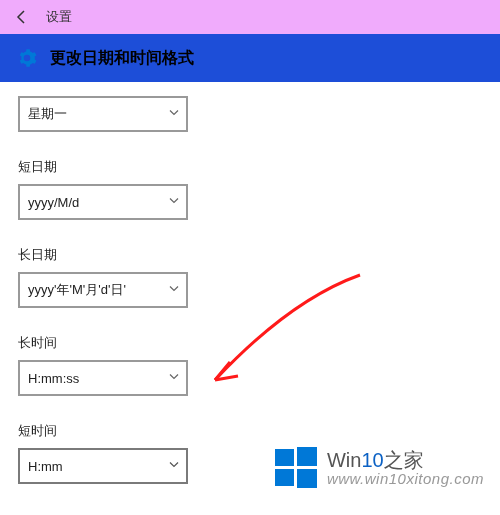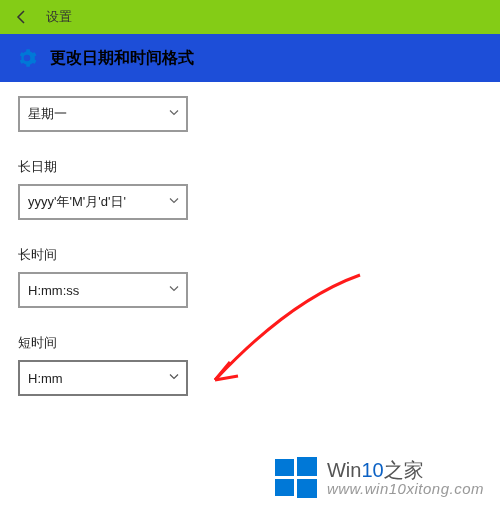--- a/index.html
+++ b/index.html
@@ -1,30 +1,30 @@
 <!DOCTYPE html>
 <html><head>
 <meta charset="utf-8">
 <style>
   * { box-sizing: border-box; margin: 0; padding: 0; }
   html, body { width: 500px; height: 515px; font-family: "Microsoft YaHei", "Segoe UI", sans-serif; background: #fff; overflow: hidden; }
-  .header { height: 34px; background: #84cc16; display: flex; align-items: center; padding: 0 8px; }
+  .header { height: 34px; background: #f0abfc; display: flex; align-items: center; padding: 0 8px; }
   .back-btn { width: 28px; height: 28px; display: flex; align-items: center; justify-content: center; font-size: 16px; color: #333; }
   .header-title { font-size: 13px; color: #333; margin-left: 10px; }
   .title-bar { height: 48px; background: #1d4ed8; display: flex; align-items: center; padding: 0 16px; }
   .gear { width: 22px; height: 22px; display: flex; align-items: center; justify-content: center; margin-right: 12px; }
   .page-title { font-size: 16px; font-weight: 600; color: #000; }
   .content { padding: 14px 18px; }
   .group { margin-bottom: 26px; }
   .label { font-size: 13px; color: #222; margin-bottom: 8px; }
   .combo { position: relative; width: 170px; height: 36px; border: 2px solid #7a7a7a; background: #fff; display: flex; align-items: center; padding: 0 30px 0 8px; font-size: 13px; color: #222; }
   .combo.dim { border-color: #999; }
   .chevron { position: absolute; right: 6px; top: 50%; transform: translateY(-50%); }
   .arrow-svg { position: absolute; left: 200px; top: 270px; pointer-events: none; }
-  .watermark { position: absolute; right: 16px; bottom: 14px; display: flex; align-items: center; }
+  .watermark { position: absolute; right: 16px; bottom: 24px; display: flex; align-items: center; }
   .wm-logo { width: 46px; height: 46px; margin-right: 8px; }
   .wm-text { display: flex; flex-direction: column; }
   .wm-main { font-size: 20px; font-weight: 500; color: #555; line-height: 1; }
   .wm-blue { color: #0b61c4; }
   .wm-url { font-size: 15px; color: #999; letter-spacing: 0.5px; font-style: italic; }
 </style>
 </head>
 <body>
 
 <div class="header">
@@ -49,20 +49,29 @@
 
   <div class="group">
     <div class="combo dim">
       <span>星期一</span>
       <span class="chevron"><svg width="12" height="12" viewBox="0 0 12 12">
             <path d="M2 4 L6 8 L10 4" stroke="#666" stroke-width="1.2" fill="none"></path>
           </svg></span>
     </div>
   </div>
 
+  <div class="group">
+    <div class="label">短日期</div>
+    <div class="combo dim">
+      <span>yyyy/M/d</span>
+      <span class="chevron"><svg width="12" height="12" viewBox="0 0 12 12">
+            <path d="M2 4 L6 8 L10 4" stroke="#666" stroke-width="1.2" fill="none"></path>
+          </svg></span>
+    </div>
+  </div>
 
   <div class="group">
     <div class="label">长日期</div>
     <div class="combo dim">
       <span>yyyy'年'M'月'd'日'</span>
       <span class="chevron"><svg width="12" height="12" viewBox="0 0 12 12">
             <path d="M2 4 L6 8 L10 4" stroke="#666" stroke-width="1.2" fill="none"></path>
           </svg></span>
     </div>
   </div>

